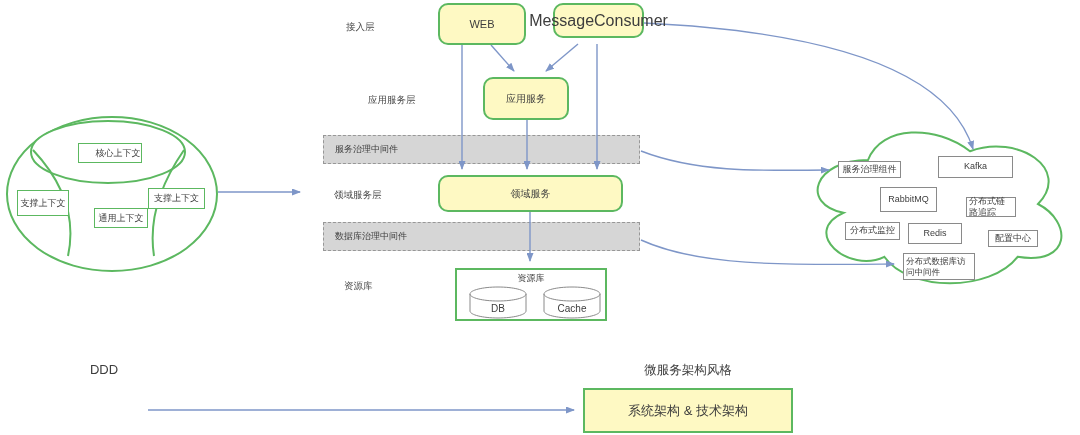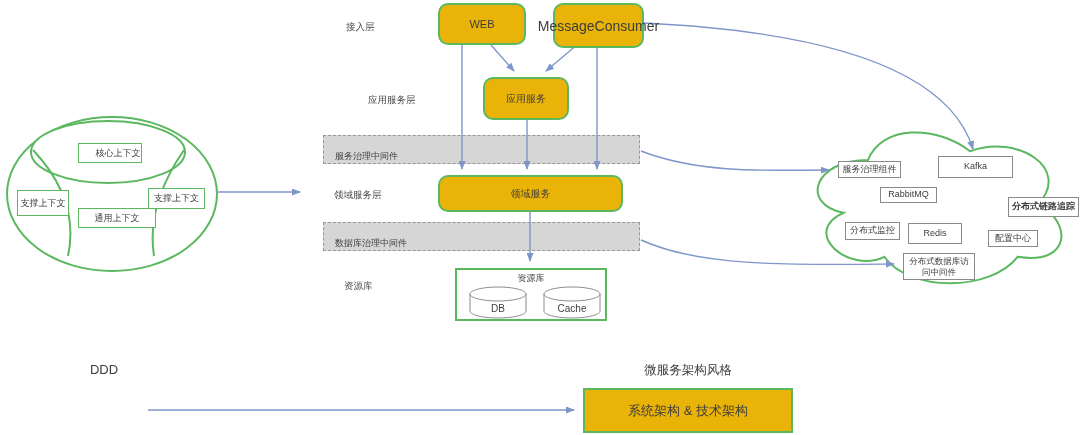--- a/index.html
+++ b/index.html
@@ -4,38 +4,38 @@
 <style>
   html,body{margin:0;padding:0;background:#fff;}
   #canvas{
     position:relative;width:1080px;height:435px;background:#fff;overflow:hidden;
     font-family:"Liberation Sans","DejaVu Sans",sans-serif;color:#3d3d3d;
   }
   #diagram-svg{position:absolute;left:0;top:0;z-index:2;pointer-events:none;}
   .band{
     position:absolute;left:323px;width:317px;height:29px;z-index:1;
     background:#d6d6d6;border:1px dashed #979797;
-    display:flex;align-items:flex-end;padding-left:11px;box-sizing:border-box;
+    display:flex;align-items:center;padding-left:11px;box-sizing:border-box;
     font-size:9px;color:#3d3d3d;
   }
   .layer-label{position:absolute;z-index:3;font-size:9.5px;color:#4a4a4a;white-space:nowrap;}
   .gbox{
-    position:absolute;z-index:3;background:#eab308;border:2px solid #5cb860;
+    position:absolute;z-index:3;background:#fef9c3;border:2px solid #5cb860;
     display:flex;align-items:center;justify-content:center;text-align:center;
     box-sizing:border-box;font-size:10px;color:#3d3d3d;
   }
   .rounded{border-radius:10px;}
   .ctxbox{
     position:absolute;z-index:3;background:#fff;border:1.5px solid #5cb860;
     display:flex;align-items:center;justify-content:center;
     box-sizing:border-box;font-size:9px;color:#3d3d3d;white-space:nowrap;
   }
   .cloudbox{
     position:absolute;z-index:3;background:#fff;border:1px solid #8a8a8a;
-    display:flex;align-items:center;justify-content:center;text-align:center;
+    display:flex;align-items:center;justify-content:center;text-align:left;
     box-sizing:border-box;font-size:9px;color:#3d3d3d;line-height:1.25;padding:1px 2px;
   }
   #repo-box{
     position:absolute;z-index:3;left:455px;top:268px;width:152px;height:53px;
     background:#fff;border:2px solid #5cb860;box-sizing:border-box;
   }
   #repo-title{position:absolute;left:0;right:0;top:2px;text-align:center;font-size:9px;}
   .cyl{position:absolute;top:15px;}
   svg text{font-family:"Liberation Sans","DejaVu Sans",sans-serif;fill:#3d3d3d;font-size:10px;}
   .free-label{position:absolute;z-index:3;text-align:center;font-size:12.5px;color:#3d3d3d;}
@@ -85,46 +85,46 @@
     </g>
   </svg>
 
   <div class="layer-label" style="left:346px;top:21px;">接入层</div>
   <div class="layer-label" style="left:338px;top:94px;margin-left:30px;">应用服务层</div>
   <div class="layer-label" style="left:334px;top:189px;">领域服务层</div>
   <div class="layer-label" style="left:344px;top:280px;">资源库</div>
 
   <div class="ctxbox" style="left:78px;top:143px;width:64px;height:20px;padding-left:16px;">核心上下文</div>
   <div class="ctxbox" style="left:17px;top:190px;width:52px;height:26px;">支撑上下文</div>
-  <div class="ctxbox" style="left:78px;top:208px;width:78px;height:20px;">通用上下文</div>
+  <div class="ctxbox" style="left:94px;top:208px;width:54px;height:20px;">通用上下文</div>
   <div class="ctxbox" style="left:148px;top:188px;width:57px;height:21px;">支撑上下文</div>
 
   <div class="gbox rounded" style="left:438px;top:3px;width:88px;height:42px;font-size:11px;">WEB</div>
-  <div class="gbox rounded" style="left:553px;top:3px;width:91px;height:45px;font-size:14px;">MessageConsumer</div>
+  <div class="gbox rounded" style="left:553px;top:3px;width:91px;height:35px;font-size:16px;">MessageConsumer</div>
   <div class="gbox rounded" style="left:438px;top:175px;width:185px;height:37px;">领域服务</div>
   <div class="gbox rounded" style="left:483px;top:77px;width:86px;height:43px;">应用服务</div>
 
   <div id="repo-box">
     <div id="repo-title">资源库</div>
     <svg class="cyl" style="left:11px;" width="60" height="34" viewBox="0 0 60 34">
       <path d="M2,9 C2,5.2 14.5,2 30,2 C45.5,2 58,5.2 58,9 L58,26 C58,29.8 45.5,33 30,33 C14.5,33 2,29.8 2,26 Z" fill="#fff" stroke="#8a8a8a"></path>
       <path d="M2,9 C2,12.8 14.5,16 30,16 C45.5,16 58,12.8 58,9" fill="none" stroke="#8a8a8a"></path>
       <text x="30" y="27" text-anchor="middle">DB</text>
     </svg>
     <svg class="cyl" style="left:85px;" width="60" height="34" viewBox="0 0 60 34">
       <path d="M2,9 C2,5.2 14.5,2 30,2 C45.5,2 58,5.2 58,9 L58,26 C58,29.8 45.5,33 30,33 C14.5,33 2,29.8 2,26 Z" fill="#fff" stroke="#8a8a8a"></path>
       <path d="M2,9 C2,12.8 14.5,16 30,16 C45.5,16 58,12.8 58,9" fill="none" stroke="#8a8a8a"></path>
       <text x="30" y="27" text-anchor="middle">Cache</text>
     </svg>
   </div>
 
   <div class="cloudbox" style="left:838px;top:161px;width:63px;height:17px;">服务治理组件</div>
   <div class="cloudbox" style="left:938px;top:156px;width:75px;height:22px;">Kafka</div>
-  <div class="cloudbox" style="left:880px;top:187px;width:57px;height:16px;">RabbitMQ</div>
-  <div class="cloudbox" style="left:1008px;top:197px;width:71px;height:20px;font-weight:bold;">分布式链路追踪</div>
+  <div class="cloudbox" style="left:880px;top:187px;width:57px;height:25px;">RabbitMQ</div>
+  <div class="cloudbox" style="left:966px;top:197px;width:50px;height:20px;">分布式链路追踪</div>
   <div class="cloudbox" style="left:845px;top:222px;width:55px;height:18px;">分布式监控</div>
   <div class="cloudbox" style="left:908px;top:223px;width:54px;height:21px;">Redis</div>
   <div class="cloudbox" style="left:988px;top:230px;width:50px;height:17px;">配置中心</div>
   <div class="cloudbox" style="left:903px;top:253px;width:72px;height:27px;font-size:8.5px;">分布式数据库访问中间件</div>
 
   <div class="free-label" style="left:60px;top:362px;width:88px;font-size:13px;text-align:center;">DDD</div>
   <div class="free-label" style="left:583px;top:362px;width:210px;">微服务架构风格</div>
   <div class="gbox" style="left:583px;top:388px;width:210px;height:45px;font-size:13px;">系统架构 &amp; 技术架构</div>
 
 </div>

